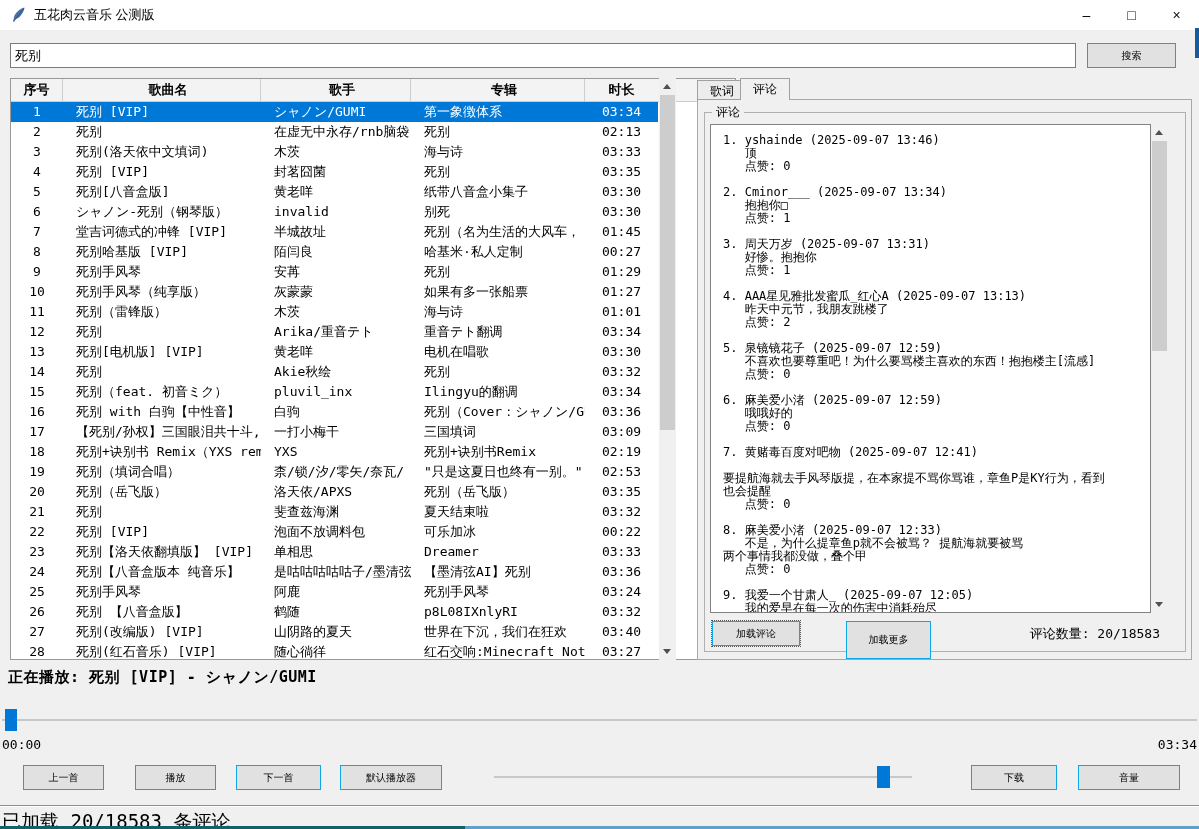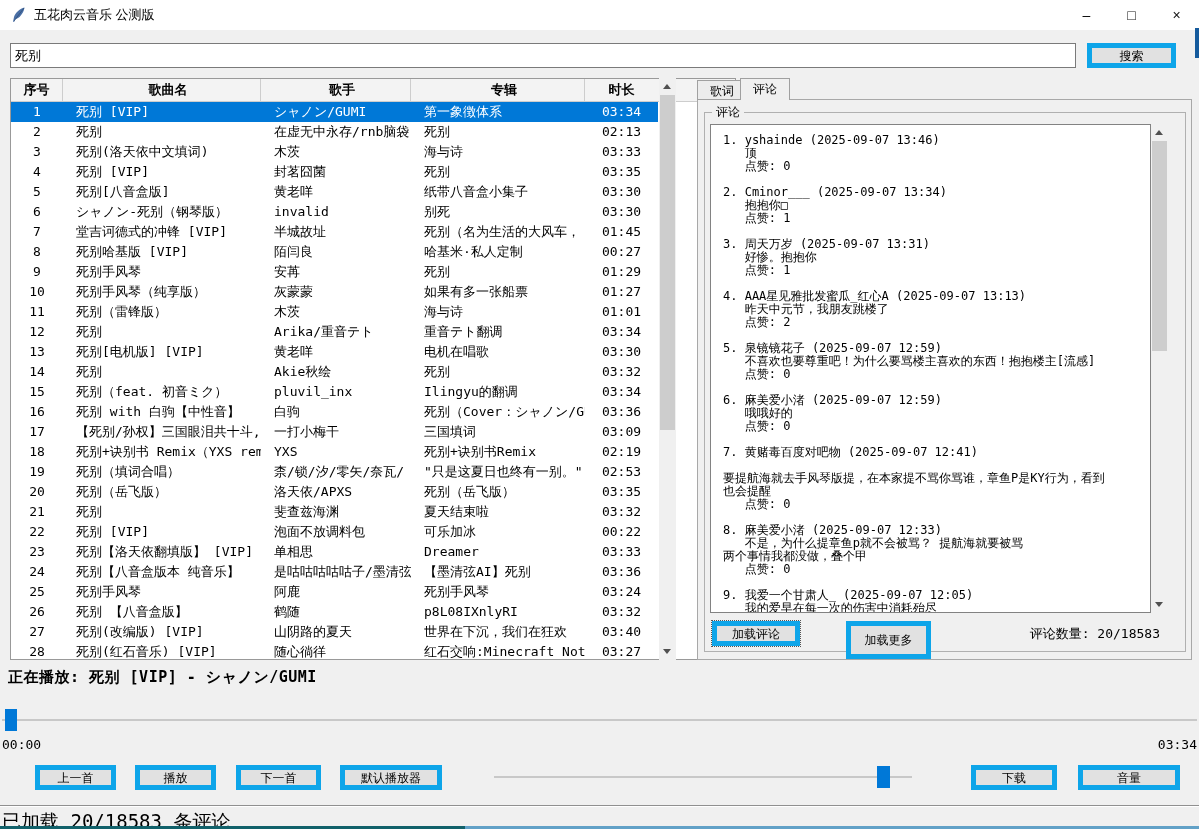--- a/index.html
+++ b/index.html
@@ -11,21 +11,21 @@
   
   .titlebar{left:0;top:0;width:1199px;height:30px;background:#fff;}
   .apptitle{left:34px;top:0;height:30px;line-height:30px;font-size:13px;}
   .winbtn{top:0;width:45px;height:30px;line-height:30px;text-align:center;font-size:14px;color:#111;background:#fff;}
   .edgestrip{left:1195px;top:28px;width:4px;height:30px;background:#155a9c;}
 
   
   .searchinput{left:10px;top:43px;width:1066px;height:25px;background:#fff;border:1px solid #7a7a7a;
                font-size:13px;padding:2px 4px;box-sizing:border-box;outline:none;
                font-family:"Liberation Sans","DejaVu Sans",sans-serif;}
-  .btn{background:#e1e1e1;border:5px solid #0ea5e9;font-size:12px;text-align:center;box-sizing:border-box;
+  .btn{background:#e1e1e1;border:1px solid #0ea5e9;font-size:10px;text-align:center;box-sizing:border-box;
        font-family:"Liberation Sans","DejaVu Sans",sans-serif;padding:0;}
   .searchbtn{left:1087px;top:43px;width:89px;height:25px;}
 
   
   .table{left:10px;top:78px;width:726px;height:582px;background:#fff;border:1px solid #999;box-sizing:border-box;}
   .thead{display:flex;height:22px;background:#f3f3f3;border-bottom:1px solid #cdcdcd;}
   .th{height:22px;line-height:22px;text-align:center;font-size:13px;font-weight:bold;
       border-right:1px solid #cdcdcd;box-sizing:border-box;overflow:hidden;white-space:nowrap;}
   .th:last-child{border-right:none;}
   .tbody{width:647px;height:558px;overflow:hidden;}
@@ -365,21 +365,21 @@
 <button class="abs btn loadbtn">加载评论</button>
 <button class="abs btn loadmorebtn">加载更多</button>
 <div class="abs countlabel">评论数量: 20/18583</div>
 
 <div class="abs nowplaying mono">正在播放: 死别 [VIP] - シャノン/GUMI</div>
 <div class="abs ptrack"></div>
 <div class="abs phandle" style="left: 5px;"></div>
 <div class="abs timecur mono">00:00</div>
 <div class="abs timetotal mono">03:34</div>
 
-<button class="abs btn tbtn" style="left:35px;width:81px">上一首</button>
+<button class="abs btn tbtn" style="left:23px;width:81px">上一首</button>
 <button class="abs btn tbtn" style="left:135px;width:81px">播放</button>
 <button class="abs btn tbtn" style="left:236px;width:85px">下一首</button>
 <button class="abs btn tbtn" style="left:340px;width:102px">默认播放器</button>
 <div class="abs vtrack"></div>
 <div class="abs vhandle" style="left: 877px;"></div>
 <button class="abs btn tbtn" style="left:971px;width:86px">下载</button>
 <button class="abs btn tbtn" style="left:1078px;width:102px">音量</button>
 
 <div class="abs sep1"></div>
 <div class="abs sep2"></div>

